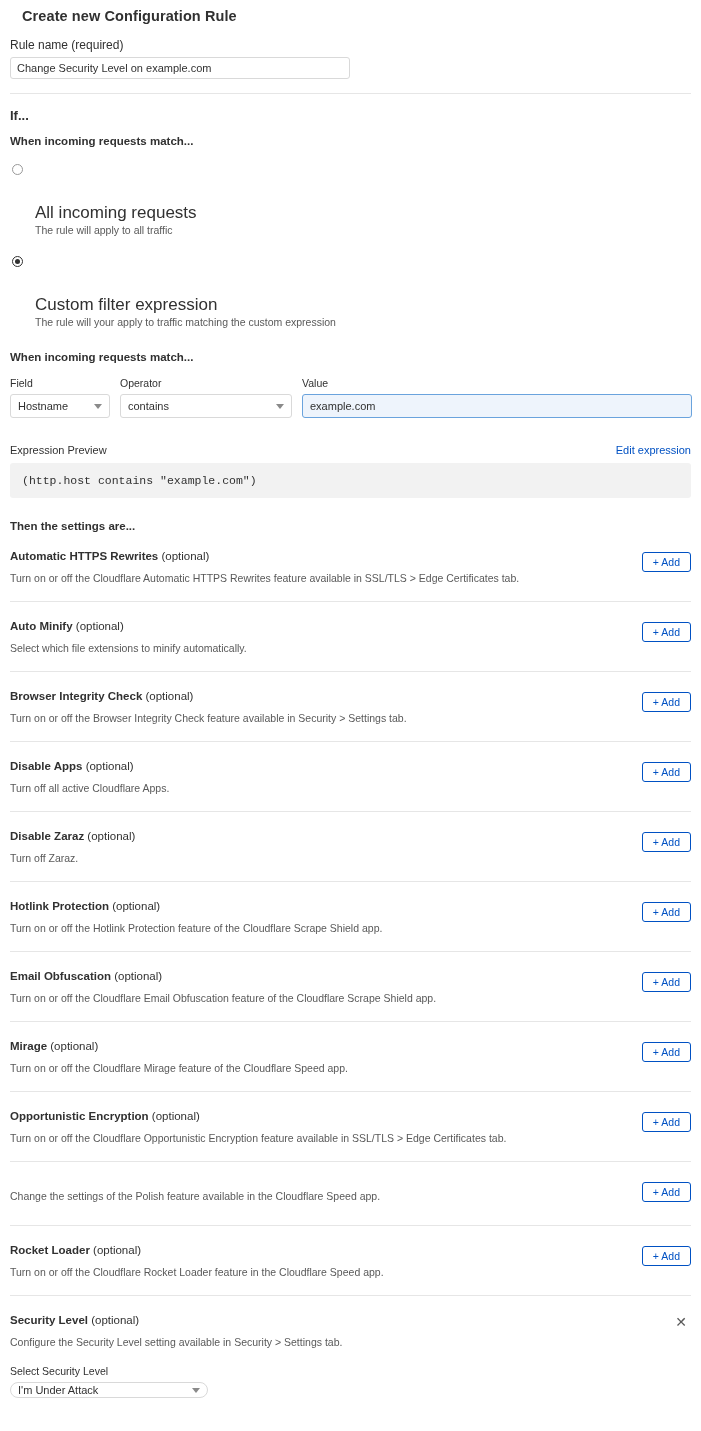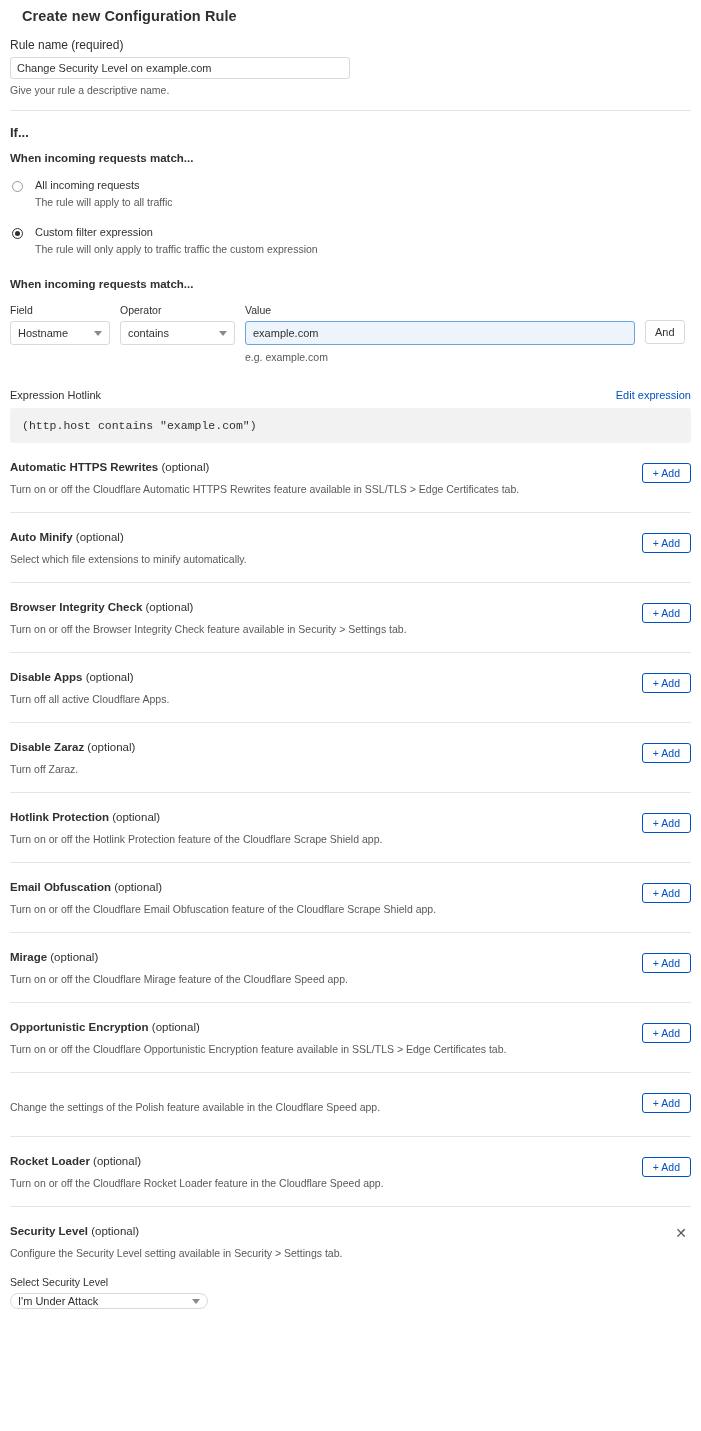--- a/index.html
+++ b/index.html
@@ -88,23 +88,24 @@
     content: "";
     position: absolute;
     left: 2px;
     top: 2px;
     width: 5px;
     height: 5px;
     border-radius: 50%;
     background: #313131;
   }
   .radio-text .radio-title {
-    font-size: 11px;
+    font-size: 17px;
     color: #313131;
     line-height: 14px;
+    margin-top: 45px;
   }
   .radio-text .radio-desc {
     font-size: 10.5px;
     color: #595959;
     margin-top: 3px;
     line-height: 14px;
   }
   .filter-row {
     display: flex;
     align-items: flex-start;
@@ -132,21 +133,21 @@
     position: absolute;
     right: 7px;
     top: 50%;
     margin-top: -2px;
     width: 0; height: 0;
     border-left: 4px solid transparent;
     border-right: 4px solid transparent;
     border-top: 5px solid #8a8a8a;
   }
   .select-field { width: 100px; }
-  .select-operator { width: 115px; }
+  .select-operator { width: 172px; }
   .value-input {
     width: 390px;
     height: 24px;
     border: 1px solid #6aa3dd;
     border-radius: 3px;
     background: #eef4fc;
     padding: 0 7px;
     font-size: 11px;
     color: #313131;
     font-family: "Liberation Sans", sans-serif;
@@ -265,41 +266,40 @@
 </head>
 <body>
 
 <div class="page">
 
   <div class="page-title">Create new Configuration Rule</div>
 
   <div>
     <div class="field-label">Rule name (required)</div>
     <input class="text-input" type="text" value="Change Security Level on example.com" style="">
-    <div class="helper-text">Give your rule a descriptive name.</div>
   </div>
 
   <hr class="divider">
 
   <div class="section-heading">If...</div>
   <div class="subhead">When incoming requests match...</div>
 
   <div class="radio-row">
     <span class="radio"></span>
     <span class="radio-text">
       <div class="radio-title">All incoming requests</div>
       <div class="radio-desc">The rule will apply to all traffic</div>
     </span>
   </div>
 
   <div class="radio-row">
     <span class="radio checked"></span>
     <span class="radio-text">
       <div class="radio-title">Custom filter expression</div>
-      <div class="radio-desc">The rule will only apply to traffic traffic the custom expression</div>
+      <div class="radio-desc">The rule will your apply to traffic matching the custom expression</div>
     </span>
   </div>
 
   <div class="subhead" style="margin-top:22px;">When incoming requests match...</div>
 
   <div class="filter-row">
     <div>
       <div class="col-label">Field</div>
       <div class="select select-field">
         <span>Hostname</span>
@@ -311,35 +311,35 @@
       <div class="col-label">Operator</div>
       <div class="select select-operator">
         <span>contains</span>
         <span class="caret"></span>
       </div>
     </div>
 
     <div>
       <div class="col-label">Value</div>
       <input class="value-input" type="text" value="example.com" style="">
-      <div class="value-help">e.g. example.com</div>
     </div>
 
     <div style="padding-top:16px;">
       <button class="btn-outline">And</button>
     </div>
 
   </div>
 
   <div class="preview-header">
-    <span class="preview-label">Expression Hotlink</span>
+    <span class="preview-label">Expression Preview</span>
     <a class="link">Edit expression</a>
   </div>
   <div class="preview-box">(http.host contains "example.com")</div>
 
+  <div class="then-heading">Then the settings are...</div>
 
   <div class="setting">
     <div class="setting-title">
       <span>Automatic HTTPS Rewrites</span>
       <span class="opt">(optional)</span>
     </div>
     <div class="setting-desc">Turn on or off the Cloudflare Automatic HTTPS Rewrites feature available in SSL/TLS &gt; Edge Certificates tab.</div>
     <button class="add-btn">+ Add</button>
   </div>
 

